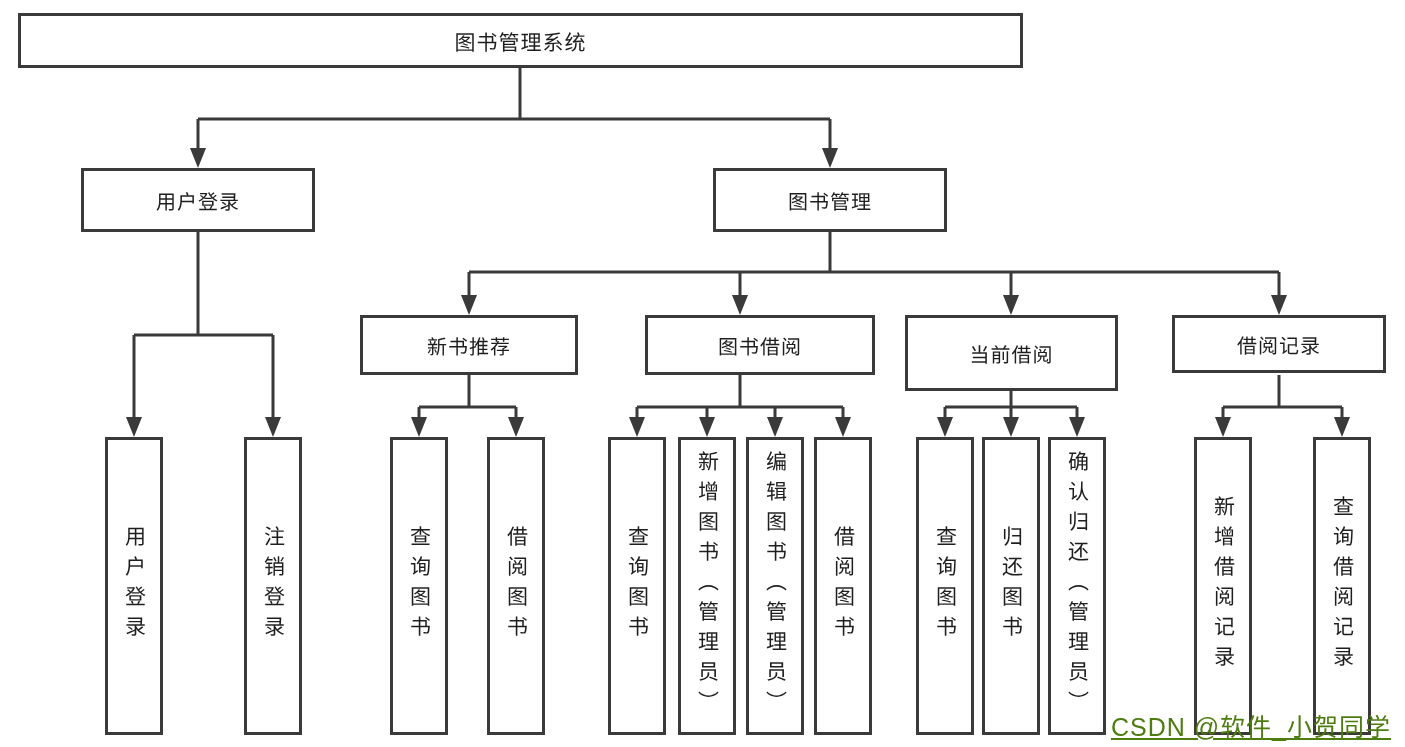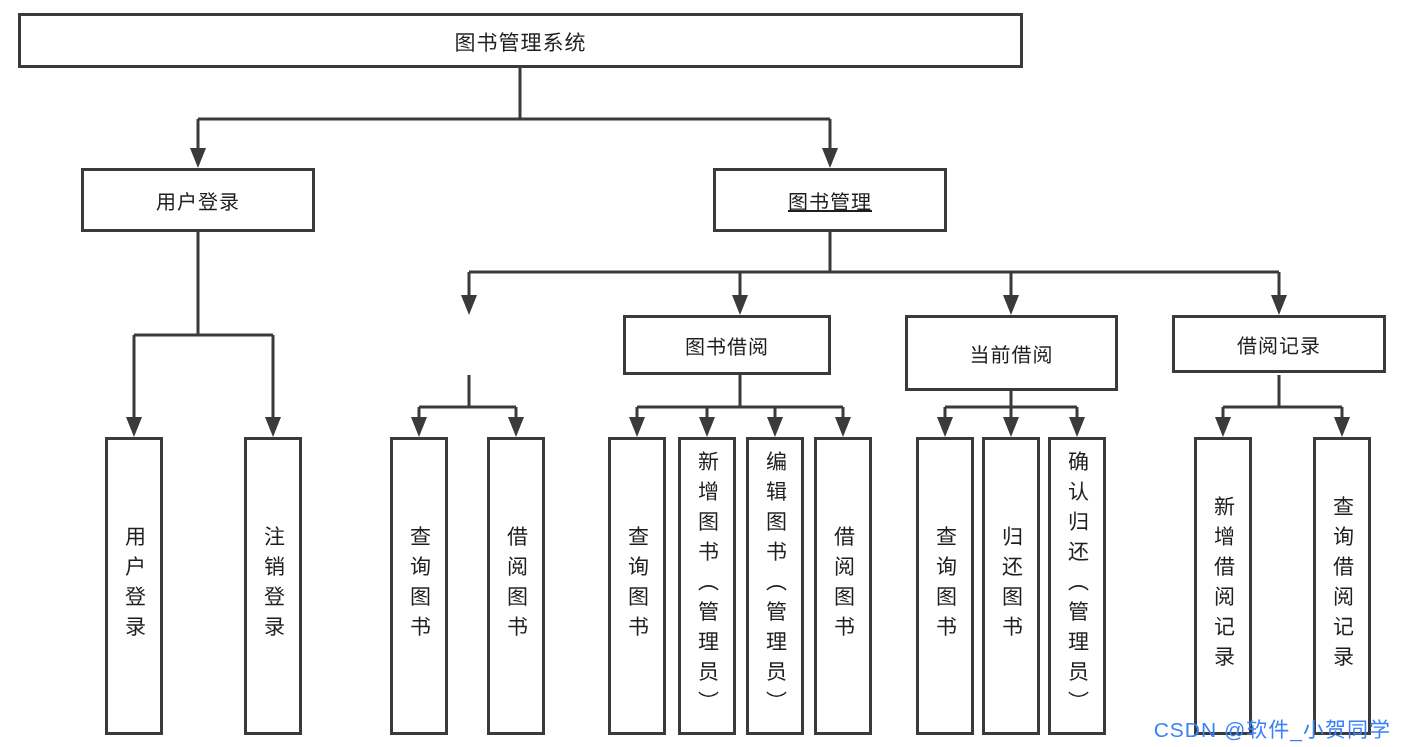--- a/index.html
+++ b/index.html
@@ -42,25 +42,26 @@
     text-orientation: mixed;
     font-size: 21px;
     letter-spacing: 9px;
     line-height: 1;
     white-space: nowrap;
   }
   .watermark {
     position: absolute;
     right: 14px;
     bottom: 4px;
-    font-size: 21px;
-    color: #3b82f6;
+    font-size: 25px;
+    color: #4d7c0f;
     letter-spacing: 1px;
     z-index: 5;
     white-space: nowrap;
+    text-decoration: underline;
   }
 </style>
 </head>
 <body>
 
 <div class="canvas">
 
   <svg class="connectors" width="1405" height="747" viewBox="0 0 1405 747" xmlns="http://www.w3.org/2000/svg">
     <g stroke="#3a3a3a" stroke-width="3" fill="#3a3a3a">
 
@@ -113,25 +114,28 @@
     </g>
   </svg>
 
   <div class="box root" style="left:18px; top:13px; width:1005px; height:55px;">
     <span>图书管理系统</span>
   </div>
 
   <div class="box h" style="left:81px; top:168px; width:234px; height:64px;">
     <span>用户登录</span>
   </div>
-  <div class="box h" style="left:713px; top:168px; width:234px; height:64px;text-decoration:underline;">
+  <div class="box h" style="left:713px; top:168px; width:234px; height:64px;">
     <span>图书管理</span>
   </div>
 
-  <div class="box h" style="left:623px; top:315px; width:208px; height:60px;">
+  <div class="box h" style="left:360px; top:315px; width:218px; height:60px;">
+    <span>新书推荐</span>
+  </div>
+  <div class="box h" style="left:645px; top:315px; width:230px; height:60px;">
     <span>图书借阅</span>
   </div>
   <div class="box h" style="left:905px; top:315px; width:213px; height:76px;">
     <span>当前借阅</span>
   </div>
   <div class="box h" style="left:1172px; top:315px; width:214px; height:58px;">
     <span>借阅记录</span>
   </div>
 
   <div class="box leaf" style="left:105px; top:437px; width:58px; height:298px;">

